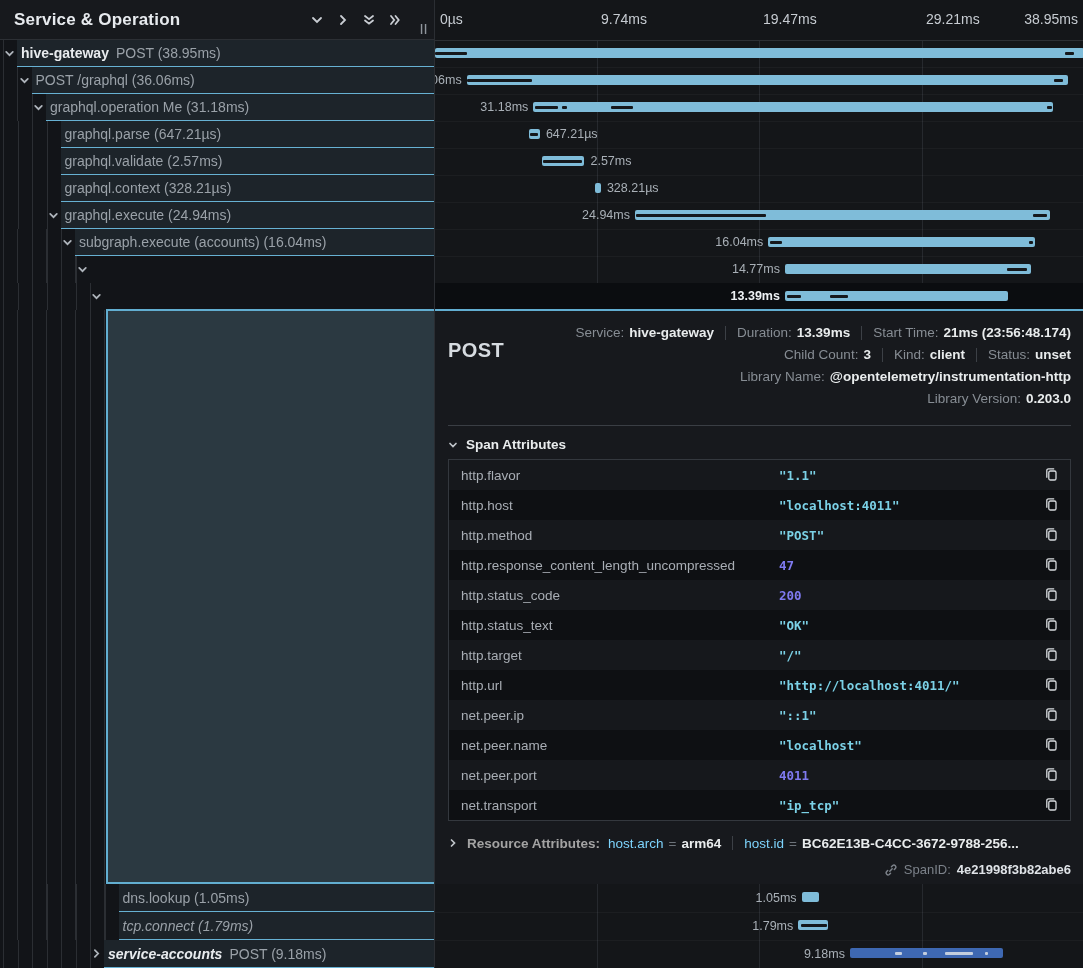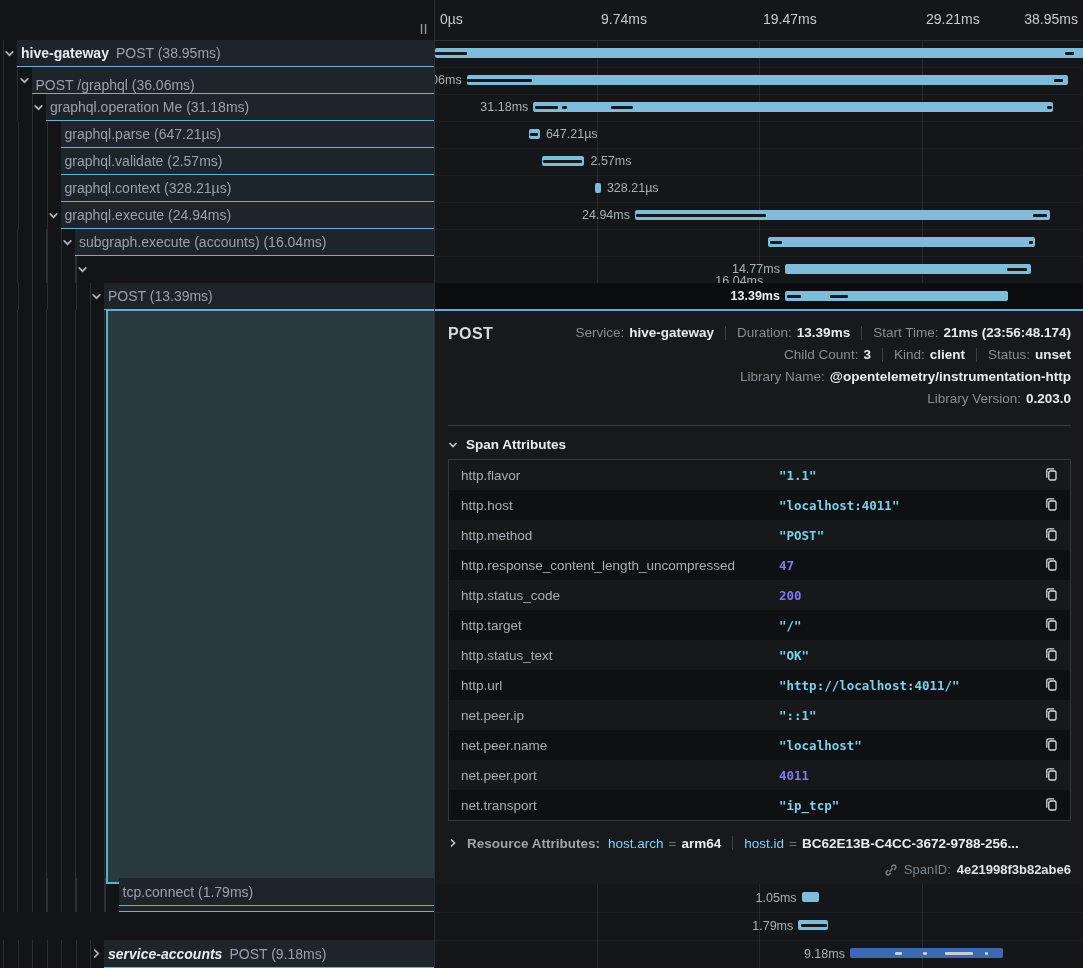--- a/index.html
+++ b/index.html
@@ -36,21 +36,21 @@
   .trow{position:absolute;left:0;width:649px;border-bottom:1px solid rgba(255,255,255,.035);}
   .trow.sel{background:#0b0d10;}
   .bar{position:absolute;top:8px;height:10px;border-radius:2px;}
   .dash{position:absolute;top:11.5px;height:3px;border-radius:1px;}
   .blabel{position:absolute;top:0;font-size:12.5px;color:#a9b0b7;white-space:nowrap;}
   .blabel.sel{color:#eef1f4;font-weight:700;}
   
   .detail{position:absolute;left:0;top:309px;width:649px;height:575px;background:#17191d;
           border-top:2px solid #62aed1;box-sizing:border-box;padding:8px 13px 0 11px;z-index:3;overflow:hidden;}
   .dhead{position:relative;height:92px;}
-  .dtitle{position:absolute;left:2px;top:6px;font-size:16px;font-weight:600;color:#d6dbe0;letter-spacing:.4px;}
+  .dtitle{position:absolute;left:2px;top:20px;font-size:20px;font-weight:600;color:#d6dbe0;letter-spacing:.4px;}
   .dlines{display:flex;flex-direction:column;align-items:flex-end;gap:3px;padding-top:2px;}
   .dline{display:flex;align-items:flex-end;height:19px;font-size:13.5px;white-space:nowrap;}
   .dlbl{color:#878d94;margin-right:5px;}
   .dval{color:#e9eced;font-weight:700;}
   .dsep{width:1px;height:14px;background:#3c4046;margin:0 11px;}
   .hr{height:1px;background:#3a3e44;margin:14px 0 0 2px;}
   .sa-head{display:flex;align-items:center;gap:8px;margin:11px 0 7px 2px;
            font-size:13.5px;font-weight:700;color:#e9eced;}
   .sa-chev{width:10px;height:10px;color:#c0c5ca;}
   .atable{border:1px solid #34383e;margin-left:2px;}
@@ -95,21 +95,21 @@
             <span>POST (38.95ms)</span>
           </div>
         </div>
         <div class="lrow" style="top: 67px; height: 27px;">
           <div class="guides" style="width: 16.5px;"></div>
           <span class="chev" style="left: 18.5px;">
             <svg width="11" height="11" viewBox="0 0 10 10" fill="none" stroke="currentColor" stroke-width="1.6" stroke-linecap="round">
               <path d="M2 3.5l3 3 3-3"></path>
             </svg>
           </span>
-          <div class="lcontent" style="left: 31.5px; align-items: flex-end;">
+          <div class="lcontent" style="left: 31.5px;">
             <span>POST /graphql (36.06ms)</span>
           </div>
         </div>
         <div class="lrow" style="top: 94px; height: 27px;">
           <div class="guides" style="width: 31px;"></div>
           <span class="chev" style="left: 33px;">
             <svg width="11" height="11" viewBox="0 0 10 10" fill="none" stroke="currentColor" stroke-width="1.6" stroke-linecap="round">
               <path d="M2 3.5l3 3 3-3"></path>
             </svg>
           </span>
@@ -165,49 +165,71 @@
             </svg>
           </span>
         </div>
         <div class="lrow" style="top: 283px; height: 27px;">
           <div class="guides" style="width: 89px;"></div>
           <span class="chev" style="left: 91px;">
             <svg width="11" height="11" viewBox="0 0 10 10" fill="none" stroke="currentColor" stroke-width="1.6" stroke-linecap="round">
               <path d="M2 3.5l3 3 3-3"></path>
             </svg>
           </span>
-          <div class="lcontent" style="left: 104px;">
-            <span>POST (13.39ms)</span>
-          </div>
         </div>
         <div class="lrow" style="top: 884px; height: 28px;">
           <div class="guides" style="width: 103.5px;"></div>
           <div class="lcontent" style="left: 118.5px;">
             <span>dns.lookup (1.05ms)</span>
           </div>
         </div>
-        <div class="lrow" style="top: 878px; height: 28px;">
+        <div class="lrow" style="top: 912px; height: 28px; font-style: italic;">
           <div class="guides" style="width: 103.5px;"></div>
           <div class="lcontent" style="left: 118.5px;">
             <span>tcp.connect (1.79ms)</span>
           </div>
         </div>
         <div class="lrow" style="top: 940px; height: 28px;">
           <div class="guides" style="width: 89px;"></div>
           <span class="chev" style="left: 91px;">
             <svg width="11" height="11" viewBox="0 0 10 10" fill="none" stroke="currentColor" stroke-width="1.6" stroke-linecap="round">
               <path d="M3.5 2l3 3-3 3"></path>
             </svg>
           </span>
           <div class="lcontent" style="left: 104px;">
             <span class="svc it">service-accounts</span>
             <span>POST (9.18ms)</span>
           </div>
         </div>
       </div>
+    <div class="lhead">
+      <span class="title">Service &amp; Operation</span>
+      <span class="hicon">
+        <svg width="14" height="14" viewBox="0 0 14 14" fill="none" stroke="currentColor" stroke-width="1.8" stroke-linecap="round">
+            <path d="M3 5l4 4 4-4"></path>
+          </svg>
+      </span>
+      <span class="hicon">
+        <svg width="14" height="14" viewBox="0 0 14 14" fill="none" stroke="currentColor" stroke-width="1.8" stroke-linecap="round">
+            <path d="M5 3l4 4-4 4"></path>
+          </svg>
+      </span>
+      <span class="hicon">
+        <svg width="14" height="14" viewBox="0 0 14 14" fill="none" stroke="currentColor" stroke-width="1.8" stroke-linecap="round">
+            <path d="M3 3l4 3.2L11 3"></path>
+            <path d="M3 7.5l4 3.2 4-3.2"></path>
+          </svg>
+      </span>
+      <span class="hicon">
+        <svg width="14" height="14" viewBox="0 0 14 14" fill="none" stroke="currentColor" stroke-width="1.8" stroke-linecap="round">
+            <path d="M3 3l3.2 4L3 11"></path>
+            <path d="M7.5 3l3.2 4-3.2 4"></path>
+          </svg>
+      </span>
+    </div>
     <span class="grip">||</span>
   </div>
 
   <div class="right">
     <div class="grid" style="left:162px"></div>
     <div class="grid" style="left:324px"></div>
     <div class="grid" style="left:487px"></div>
     <div id="bar-rows">
         <div class="trow" style="top: 40px; height: 27px;">
           <div class="bar" style="left: 0px; width: 649px; background: rgb(127, 188, 217);"></div>
@@ -245,21 +267,21 @@
         <div class="trow" style="top: 202px; height: 27px;">
           <div class="bar" style="left: 199.949px; width: 415.56px; background: rgb(127, 188, 217);"></div>
           <div class="dash" style="left: 200.782px; width: 129.967px; background: rgb(21, 24, 28);"></div>
           <div class="dash" style="left: 598.18px; width: 13.3299px; background: rgb(21, 24, 28);"></div>
           <span class="blabel" style="line-height: 27px; right: 454.051px;">24.94ms</span>
         </div>
         <div class="trow" style="top: 229px; height: 27px;">
           <div class="bar" style="left: 333.248px; width: 267.265px; background: rgb(127, 188, 217);"></div>
           <div class="dash" style="left: 334.914px; width: 12.4968px; background: rgb(21, 24, 28);"></div>
           <div class="dash" style="left: 594.014px; width: 4.1656px; background: rgb(21, 24, 28);"></div>
-          <span class="blabel" style="line-height: 27px; right: 320.752px; margin-top: 39px;">16.04ms</span>
+          <span class="blabel" style="line-height: 27px; right: 320.752px;">16.04ms</span>
         </div>
         <div class="trow" style="top: 256px; height: 27px;">
           <div class="bar" style="left: 349.91px; width: 246.103px; background: rgb(127, 188, 217);"></div>
           <div class="dash" style="left: 571.52px; width: 19.9949px; background: rgb(21, 24, 28);"></div>
           <span class="blabel" style="line-height: 27px; right: 304.09px;">14.77ms</span>
         </div>
         <div class="trow sel" style="top: 283px; height: 27px;">
           <div class="bar" style="left: 349.91px; width: 223.109px; background: rgb(127, 188, 217);"></div>
           <div class="dash" style="left: 351.576px; width: 14.163px; background: rgb(21, 24, 28);"></div>
           <div class="dash" style="left: 394.899px; width: 18.3286px; background: rgb(21, 24, 28);"></div>
@@ -379,32 +401,32 @@
             <span class="akey">http.status_code</span>
             <span class="aval number">200</span>
             <span class="acopy">
               <svg width="15" height="15" viewBox="0 0 15 15" fill="none" stroke="currentColor" stroke-width="1.3">
     <rect x="4.8" y="4" width="7.2" height="9" rx="1.6"></rect>
     <path d="M10.2 1.8H4.6A1.8 1.8 0 0 0 2.8 3.6v7.2"></path>
   </svg>
             </span>
           </div>
           <div class="arow">
+            <span class="akey">http.status_text</span>
+            <span class="aval string">"OK"</span>
+            <span class="acopy">
+              <svg width="15" height="15" viewBox="0 0 15 15" fill="none" stroke="currentColor" stroke-width="1.3">
+    <rect x="4.8" y="4" width="7.2" height="9" rx="1.6"></rect>
+    <path d="M10.2 1.8H4.6A1.8 1.8 0 0 0 2.8 3.6v7.2"></path>
+  </svg>
+            </span>
+          </div>
+          <div class="arow">
             <span class="akey">http.target</span>
             <span class="aval string">"/"</span>
-            <span class="acopy">
-              <svg width="15" height="15" viewBox="0 0 15 15" fill="none" stroke="currentColor" stroke-width="1.3">
-    <rect x="4.8" y="4" width="7.2" height="9" rx="1.6"></rect>
-    <path d="M10.2 1.8H4.6A1.8 1.8 0 0 0 2.8 3.6v7.2"></path>
-  </svg>
-            </span>
-          </div>
-          <div class="arow">
-            <span class="akey">http.status_text</span>
-            <span class="aval string">"OK"</span>
             <span class="acopy">
               <svg width="15" height="15" viewBox="0 0 15 15" fill="none" stroke="currentColor" stroke-width="1.3">
     <rect x="4.8" y="4" width="7.2" height="9" rx="1.6"></rect>
     <path d="M10.2 1.8H4.6A1.8 1.8 0 0 0 2.8 3.6v7.2"></path>
   </svg>
             </span>
           </div>
           <div class="arow">
             <span class="akey">http.url</span>
             <span class="aval string">"http://localhost:4011/"</span>

